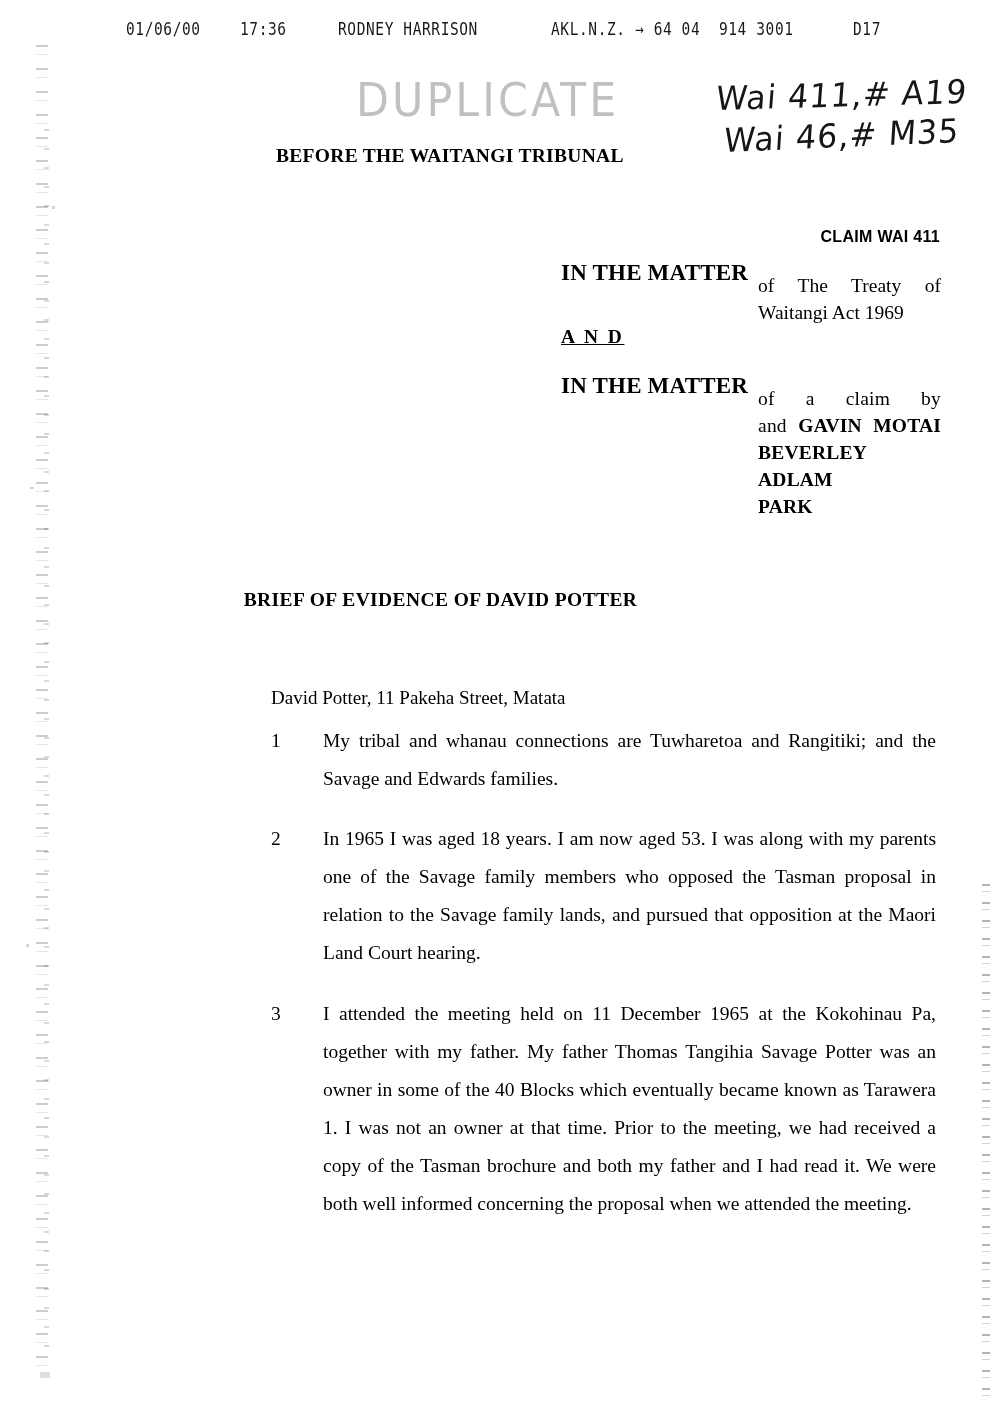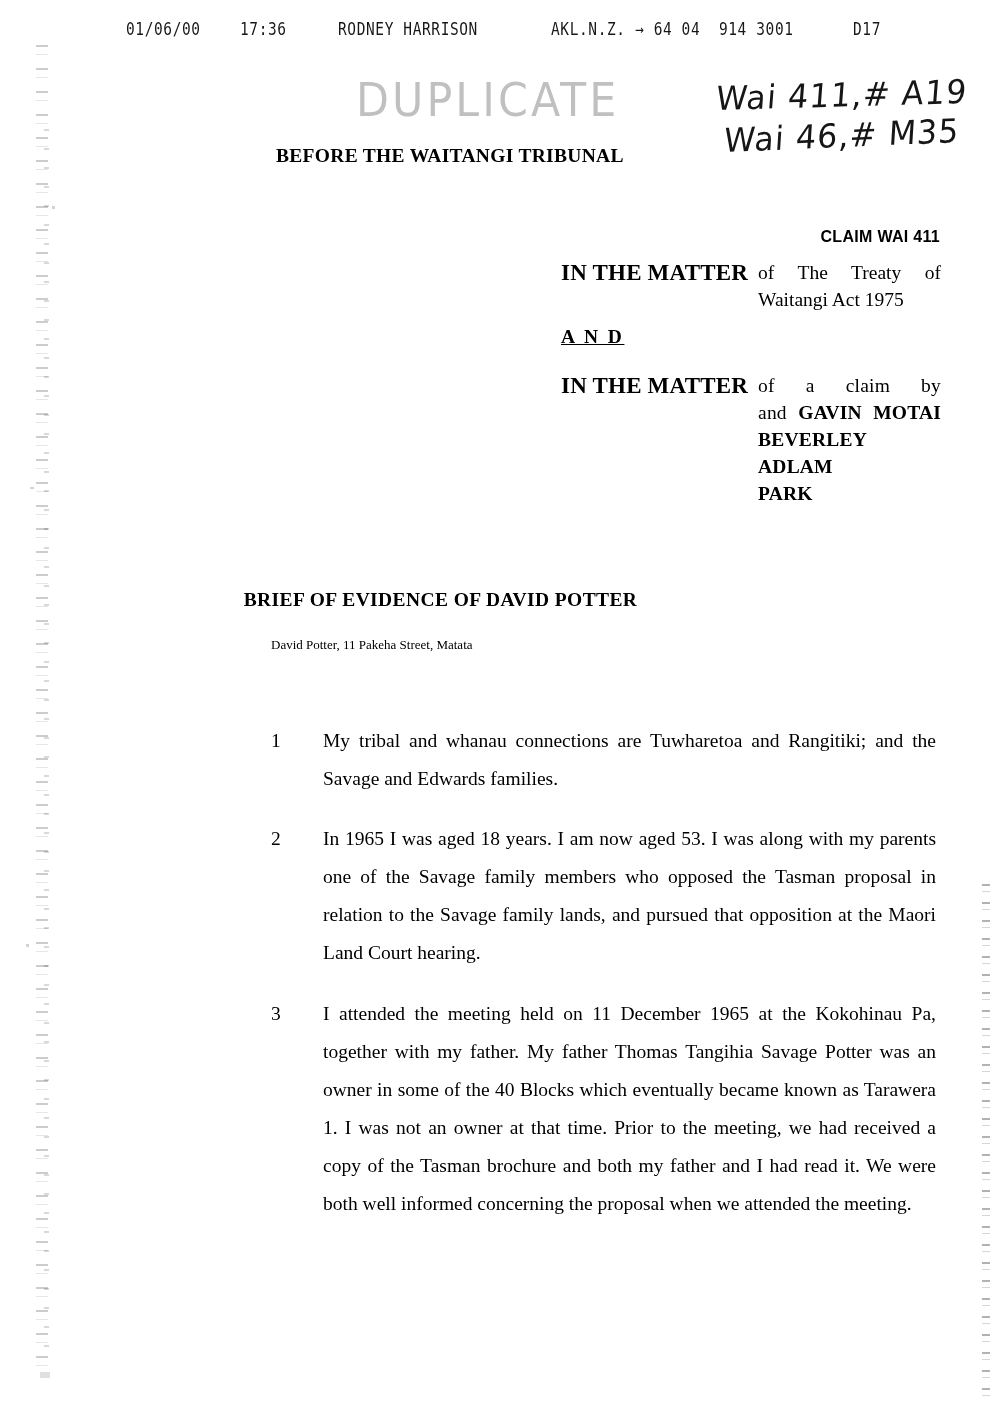--- a/index.html
+++ b/index.html
@@ -131,20 +131,21 @@
     white-space: nowrap;
     flex: 0 0 auto;
     letter-spacing: 0.2px;
   }
   .matter-body {
     margin-left: 10px;
     font-family: "Liberation Serif", serif;
     font-size: 19.5px;
     line-height: 1.38;
     flex: 1 1 auto;
+    margin-top: 13px;
   }
   .matter-1 { top: 260px; }
   .matter-1 .matter-body {
     text-align: justify;
     text-align-last: left;
   }
   .matter-1 .mb-line1 {
     display: block;
     text-align: justify;
     text-align-last: justify;
@@ -190,24 +191,24 @@
     width: 881px;
     text-align: center;
     font-family: "Liberation Serif", serif;
     font-weight: bold;
     font-size: 19.5px;
     letter-spacing: 0.4px;
   }
 
   .deponent-line {
     position: absolute;
-    top: 637px;
+    top: 687px;
     left: 271px;
     font-family: "Liberation Serif", serif;
-    font-size: 13px;
+    font-size: 19px;
   }
 
   
   .para {
     position: absolute;
     left: 271px;
     width: 665px;
     display: flex;
     align-items: flex-start;
   }
@@ -322,21 +323,21 @@
   <div class="doc">
 
     <div class="tribunal-line">BEFORE THE WAITANGI TRIBUNAL</div>
 
     <div class="claim-line">CLAIM WAI 411</div>
 
     <div class="matter matter-1">
       <span class="matter-label">IN THE MATTER</span>
       <span class="matter-body">
         <span class="mb-line1">of The Treaty of</span>
-        <span>Waitangi Act 1975</span>
+        <span>Waitangi Act 1969</span>
       </span>
     </div>
 
     <div class="and-line">A N D</div>
 
     <div class="matter matter-2">
       <span class="matter-label">IN THE MATTER</span>
       <span class="matter-body">
         <span class="mb-line1">of a claim by</span>
         <span class="mb-names mb-names-2"><span class="nb-normal">and</span> <span>GAVIN MOTAI</span></span>

